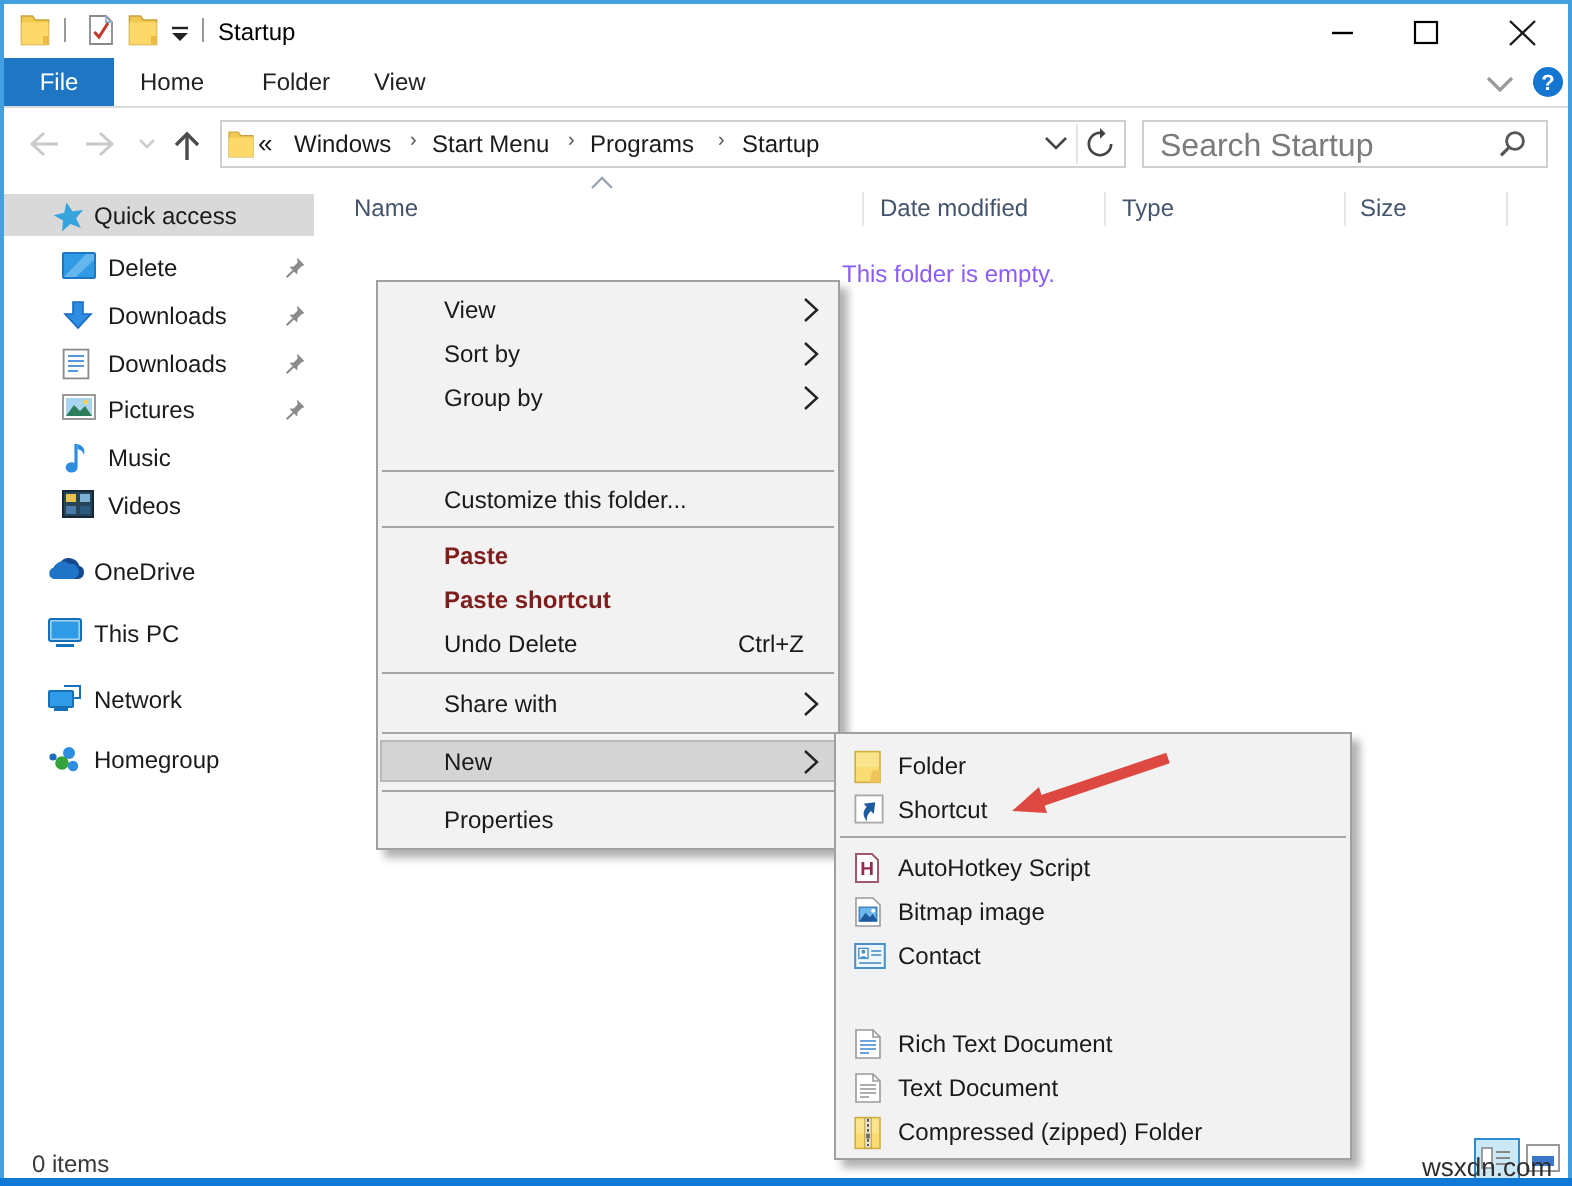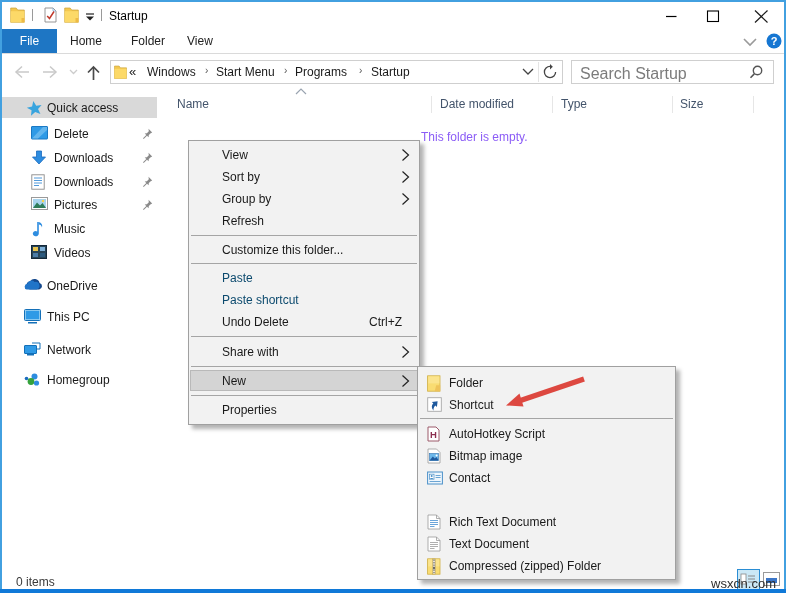--- a/index.html
+++ b/index.html
@@ -33,21 +33,21 @@
 
   
   .colh { top:97px; font-size:12px; color:#43546b; }
   .colsep { top:96px; width:1px; height:17px; background:#e6e6e6; }
 
   
   .menu { background:#f2f2f2; border:1px solid #a0a0a0; box-shadow:4px 4px 4px rgba(0,0,0,0.3); }
   .mi { position:absolute; left:0; width:100%; height:22px; line-height:22px; }
   .mi .lbl { position:absolute; left:33px; top:0; }
   .mi .arr { position:absolute; right:9px; top:3px; }
-  .mi.dis { color:#0c4a6e; }
+  .mi.dis { color:#7f1d1d;font-weight:bold; }
   .msep { position:absolute; left:2px; right:2px; height:1px; background:#a5a5a5; }
   .mhl { position:absolute; left:1px; right:1px; height:21px; background:#d4d4d4; border:1px solid #b9b9b9; }
 
   .smi { position:absolute; left:0; width:100%; height:22px; line-height:22px; }
   .smi .ic { position:absolute; left:9px; top:3px; width:16px; height:16px; }
   .smi .lbl { position:absolute; left:31px; top:0; }
 
   .gray { color:#8b5cf6; }
 </style>
 </head>
@@ -223,23 +223,20 @@
       <span class="arr"><svg width="9" height="14" viewBox="0 0 9 14">
           <polyline points="1.5,1.5 7.5,7 1.5,12.5" fill="none" stroke="#222" stroke-width="1.2"></polyline>
         </svg></span>
     </div>
     <div class="mi" style="top:47px;">
       <span class="lbl">Group by</span>
       <span class="arr"><svg width="9" height="14" viewBox="0 0 9 14">
           <polyline points="1.5,1.5 7.5,7 1.5,12.5" fill="none" stroke="#222" stroke-width="1.2"></polyline>
         </svg></span>
     </div>
-    <div class="mi" style="top:69px;">
-      <span class="lbl">Refresh</span>
-    </div>
     <div class="msep" style="top:94px;"></div>
     <div class="mi" style="top:98px;">
       <span class="lbl">Customize this folder...</span>
     </div>
     <div class="msep" style="top:122px;"></div>
     <div class="mi dis" style="top:126px;">
       <span class="lbl">Paste</span>
     </div>
     <div class="mi dis" style="top:148px;">
       <span class="lbl">Paste shortcut</span>

